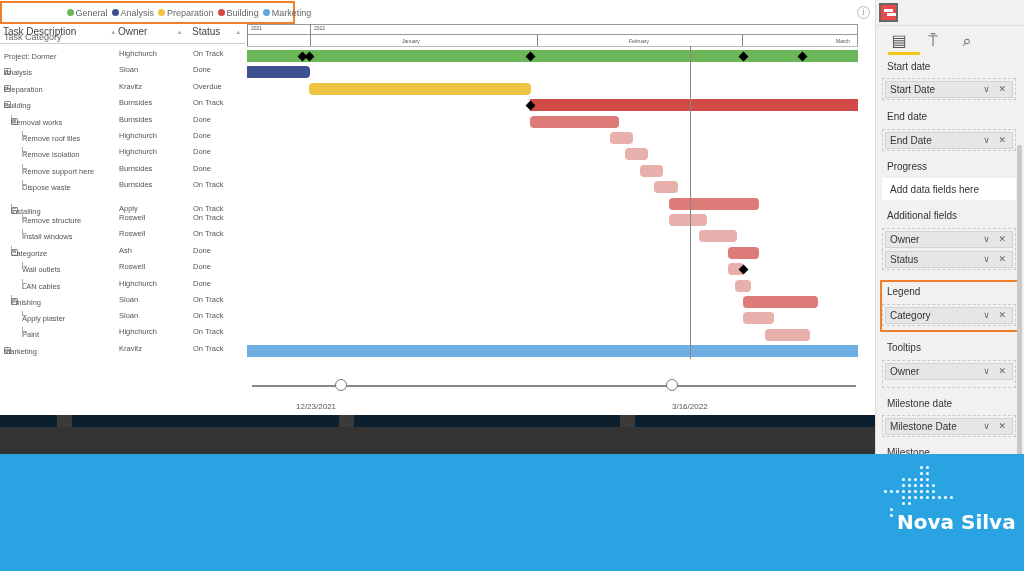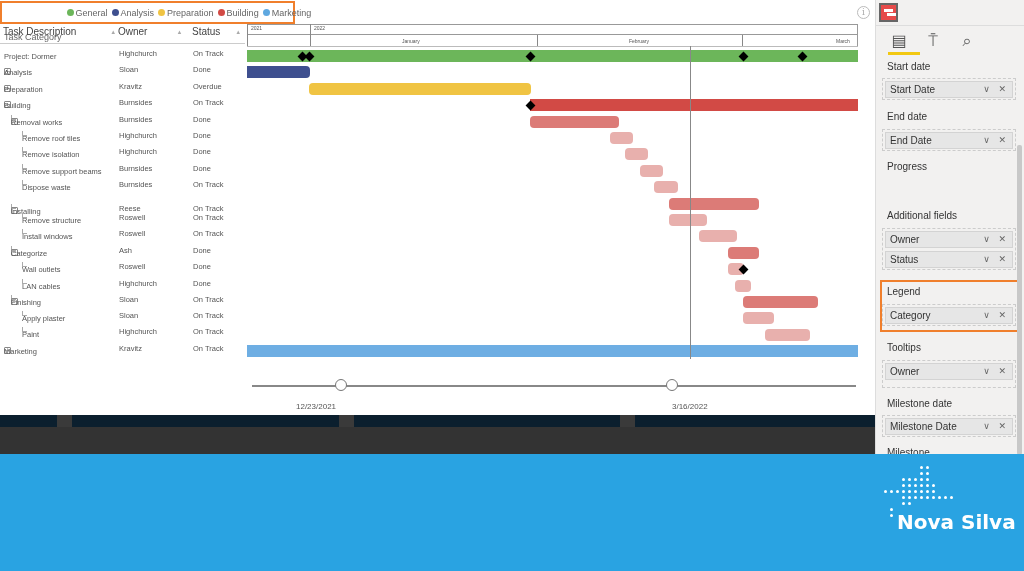--- a/index.html
+++ b/index.html
@@ -155,40 +155,40 @@
       <span class="desc" style="left:22px">
           <span class="tree-l"></span>
           <span>Remove isolation</span>
         </span>
       <span style="left:119px">Highchurch</span>
       <span style="left:193px">Done</span>
     </div>
     <div class="row" style="top:114.8px">
       <span class="desc" style="left:22px">
           <span class="tree-l"></span>
-          <span>Remove support beams</span>
+          <span>Remove support here</span>
         </span>
       <span style="left:119px">Burnsides</span>
       <span style="left:193px">Done</span>
     </div>
     <div class="row" style="top:131.2px">
       <span class="desc" style="left:22px">
           <span class="tree-l"></span>
           <span>Dispose waste</span>
         </span>
       <span style="left:119px">Burnsides</span>
       <span style="left:193px">On Track</span>
     </div>
     <div class="row" style="top:155px">
       <span class="desc" style="left:11px">
           <span class="tree-l"></span>
           <span class="exp">−</span>
           <span>Installing</span>
         </span>
-      <span style="left:119px">Reese</span>
+      <span style="left:119px">Apply</span>
       <span style="left:193px">On Track</span>
     </div>
     <div class="row" style="top:164px">
       <span class="desc" style="left:22px">
           <span class="tree-l"></span>
           <span>Remove structure</span>
         </span>
       <span style="left:119px">Roswell</span>
       <span style="left:193px">On Track</span>
     </div>
@@ -344,20 +344,25 @@
 
   <span class="well-label" style="top:111px">End date</span>
   <div class="well" style="top:129px">
     <div class="field">
         <span>End Date</span>
         <span class="ctrls">∨ ✕</span>
       </div>
   </div>
 
   <span class="well-label" style="top:161px">Progress</span>
+  <div class="well" style="top:178px;border-color:#fff;background:#fff">
+    <div class="field empty">
+        <span>Add data fields here</span>
+      </div>
+  </div>
 
   <span class="well-label" style="top:210px">Additional fields</span>
   <div class="well" style="top:228px;height:42px">
     <div class="field">
         <span>Owner</span>
         <span class="ctrls">∨ ✕</span>
       </div>
     <div class="field" style="margin-top:3px">
         <span>Status</span>
         <span class="ctrls">∨ ✕</span>

